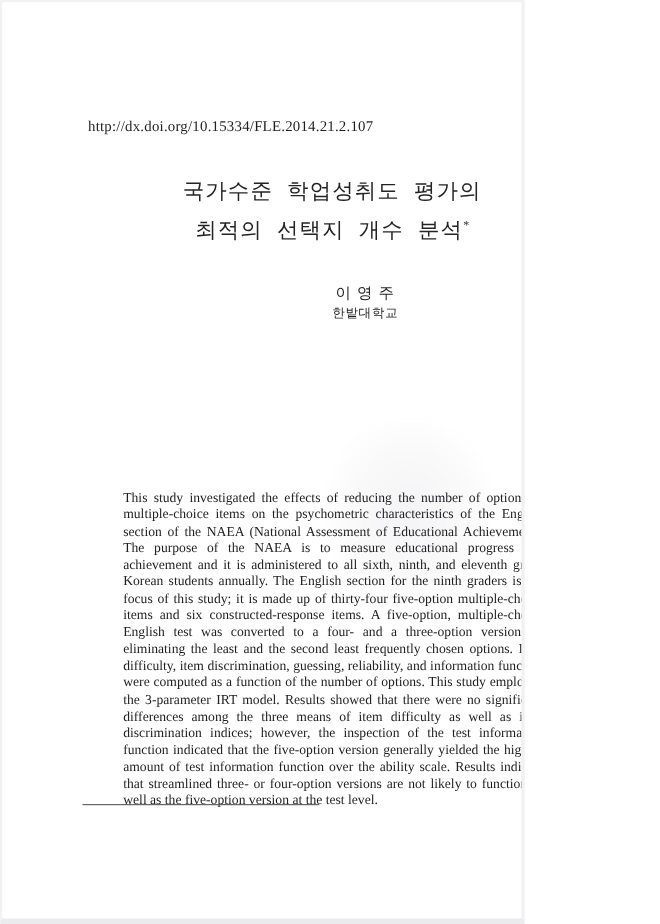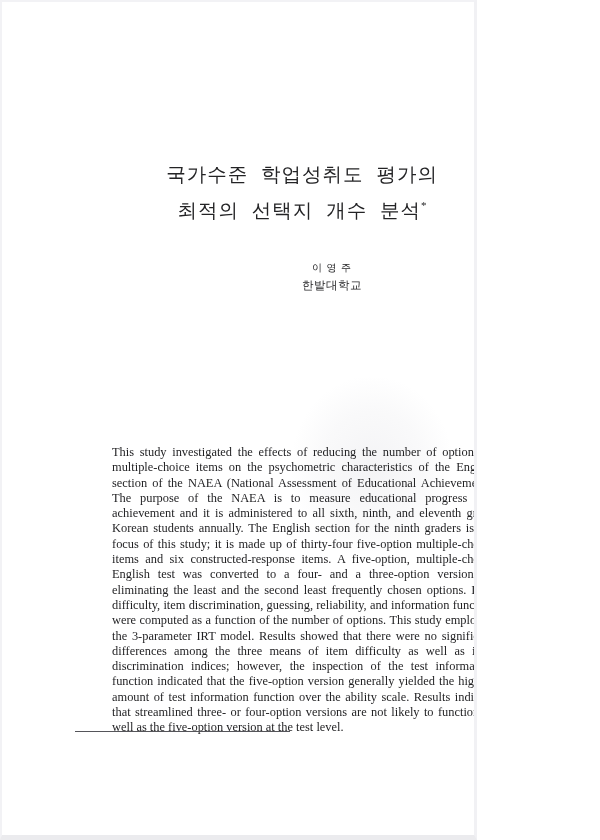--- a/index.html
+++ b/index.html
@@ -63,21 +63,21 @@
     letter-spacing: 0;
     word-spacing: 0;
   }
   .author-block {
     position: absolute;
     top: 257px;
     right: 112px;
     text-align: center;
   }
   .author-name {
-    font-size: 10px;
+    font-size: 14px;
     line-height: 17px;
     letter-spacing: 1px;
   }
   .author-affiliation {
     font-size: 11.5px;
     line-height: 14px;
     margin-top: 2px;
     letter-spacing: 0.5px;
   }
   .citation {
@@ -124,20 +124,21 @@
 </style>
 </head>
 <body>
 
 <div class="page">
 
   <div class="watermark"></div>
 
   <div class="page-number">107</div>
 
+  <div class="doi">http://dx.doi.org/10.15334/FLE.2014.21.2.107</div>
 
   <div class="title-block">
     <div>국가수준 학업성취도 평가의</div>
     <div class="title-line2-wrap"><span>최적의 선택지 개수 분석</span><span class="title-asterisk">*</span></div>
   </div>
 
   <div class="author-block">
     <div class="author-name">이 영 주</div>
     <div class="author-affiliation">한밭대학교</div>
   </div>

